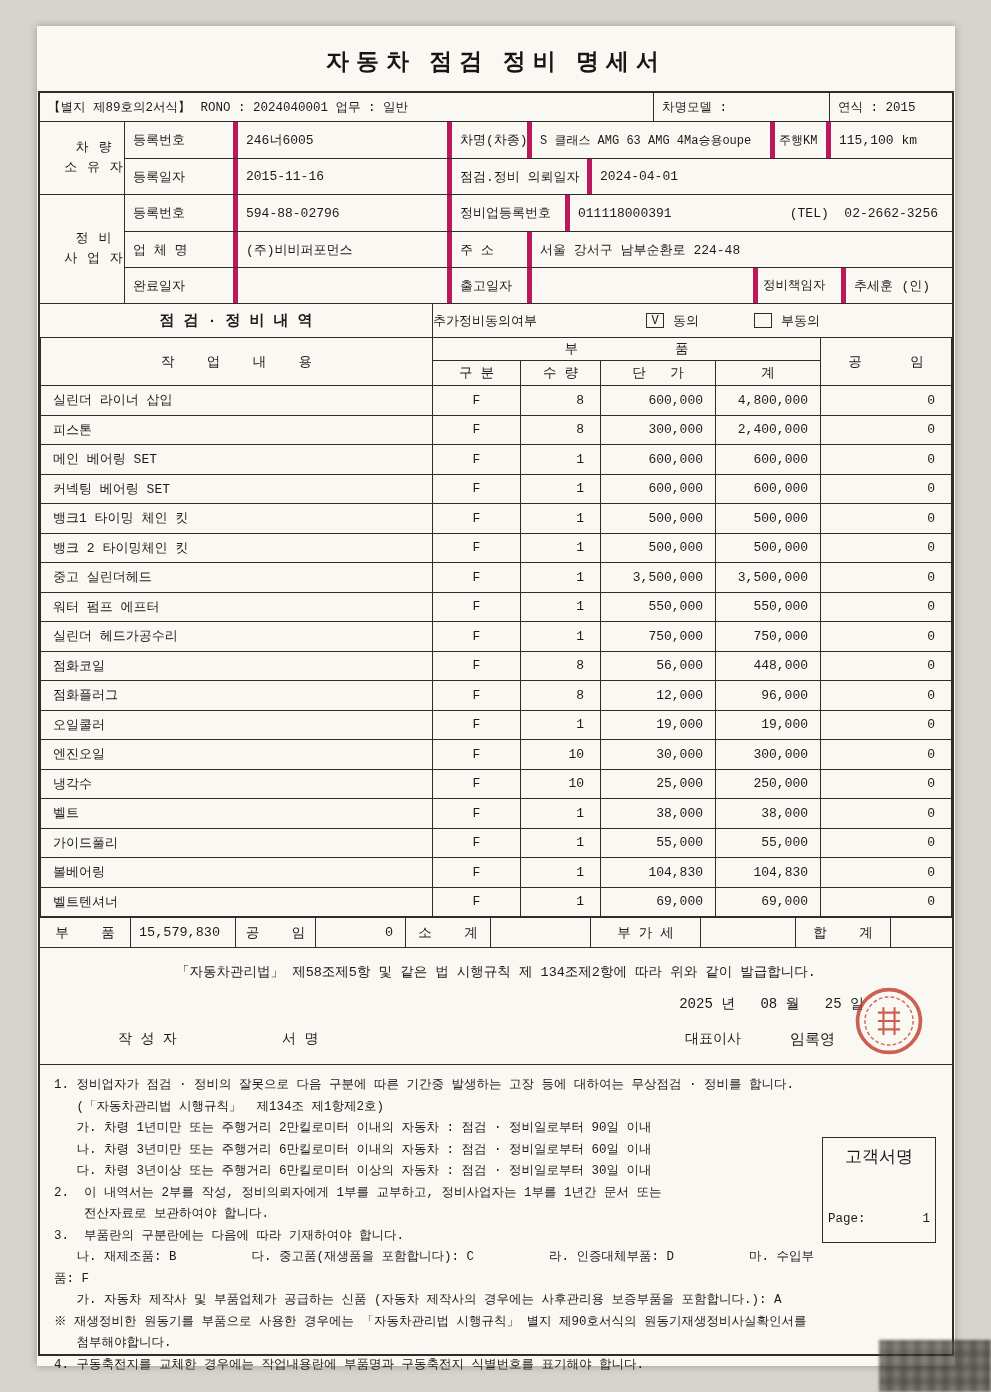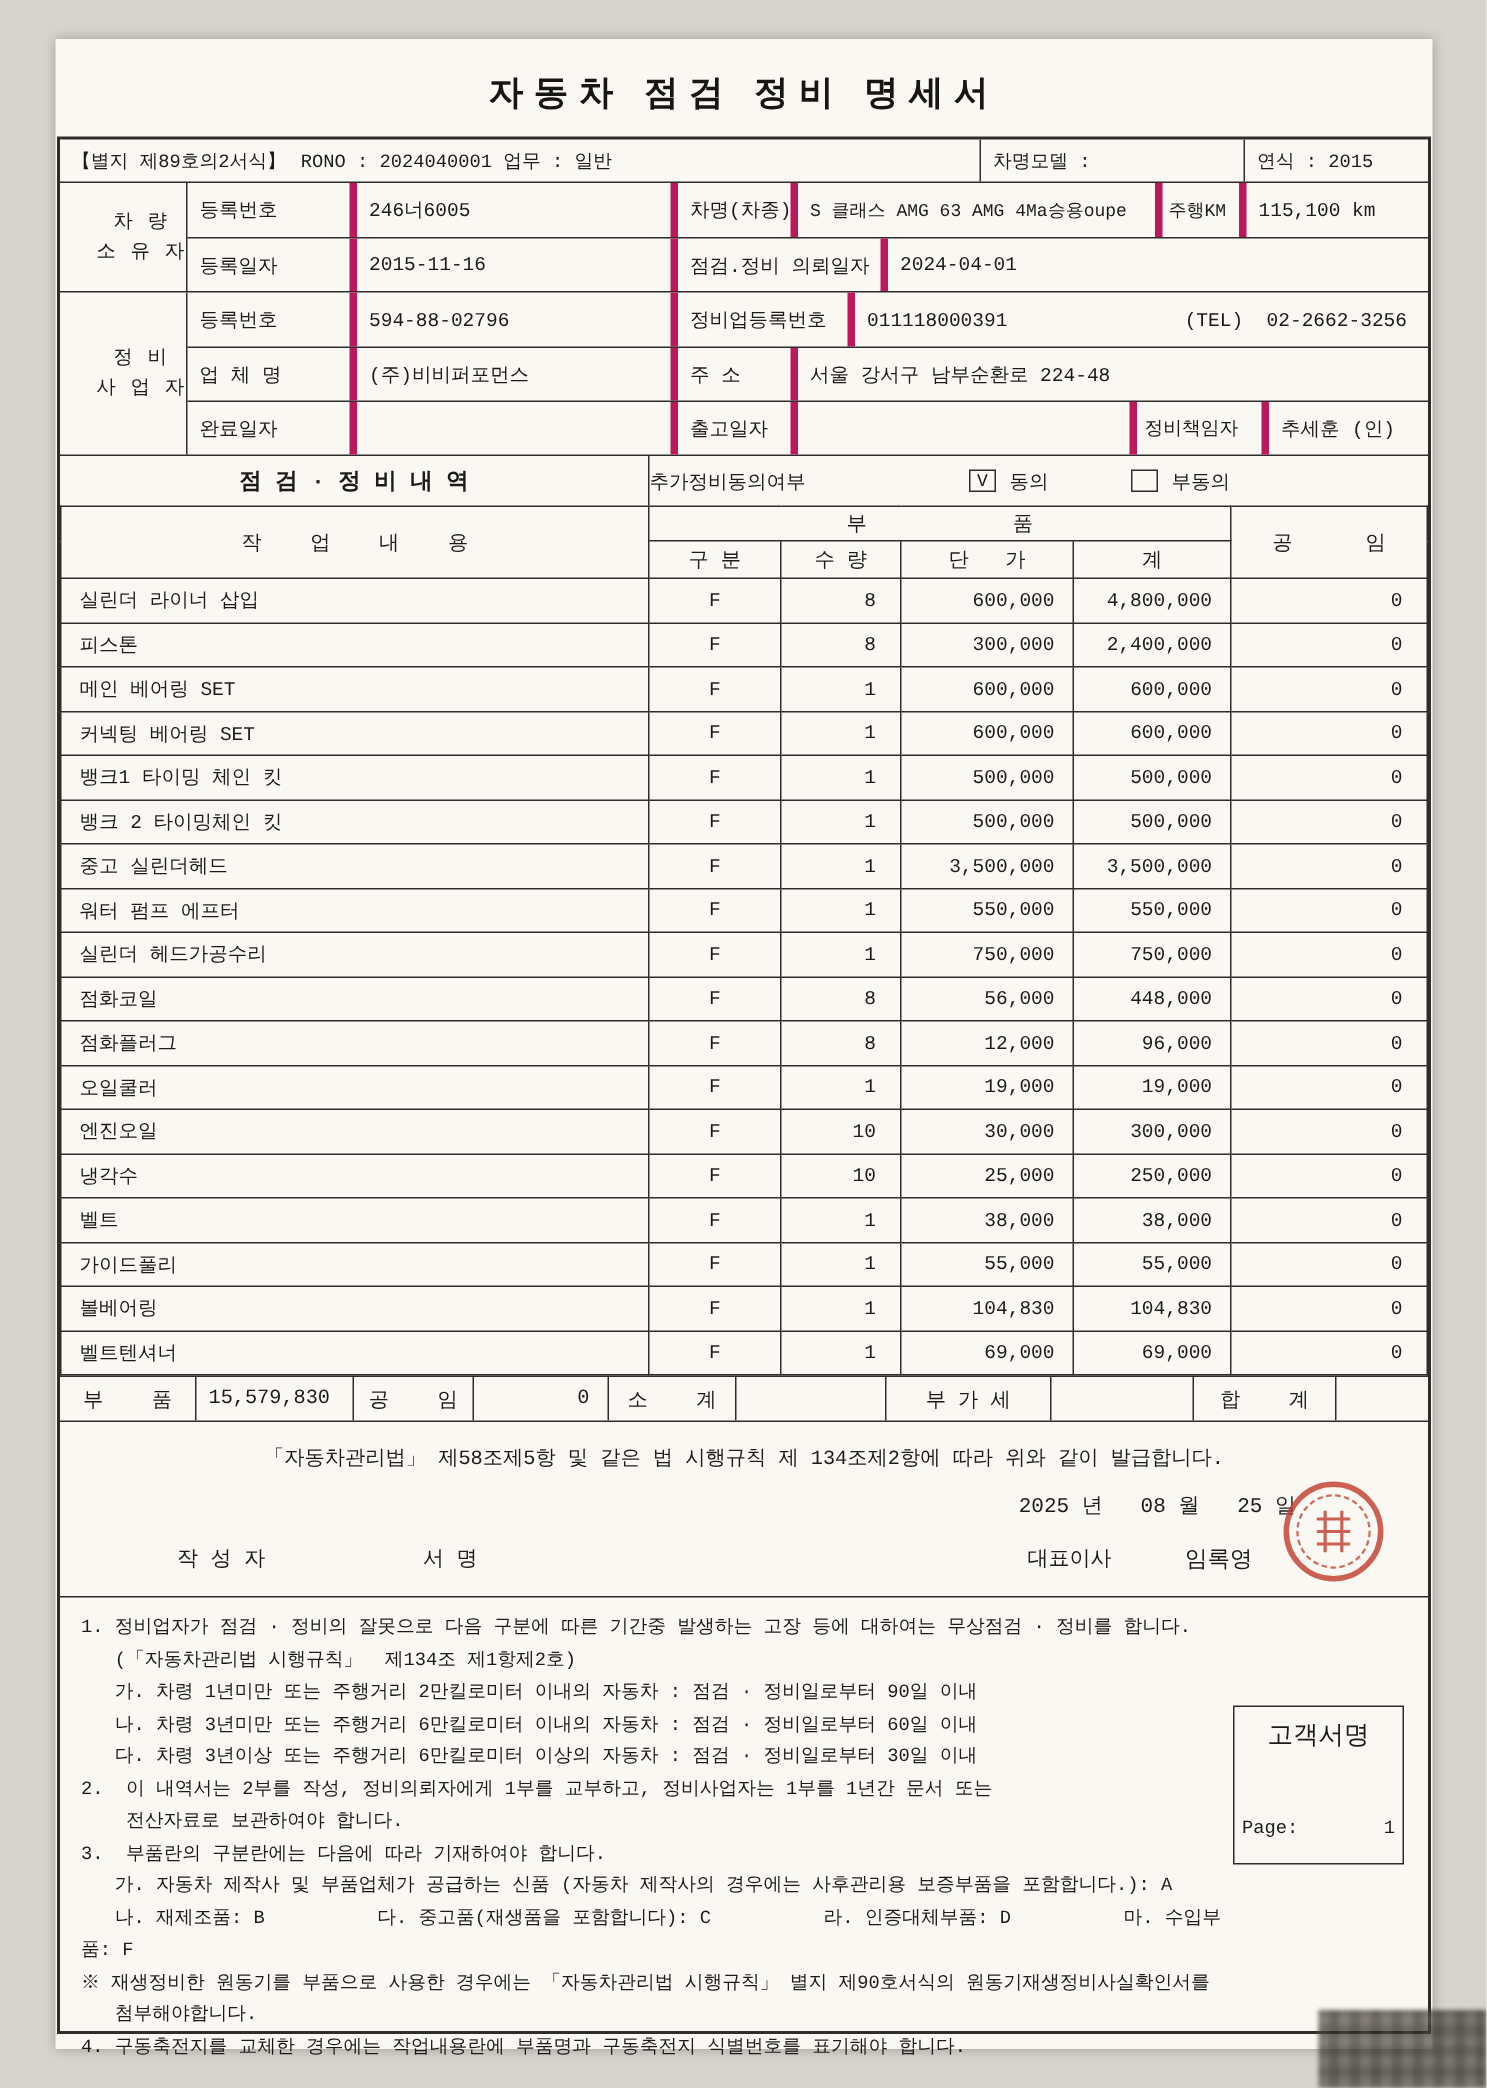--- a/index.html
+++ b/index.html
@@ -412,22 +412,22 @@
     <div class="notes-box">
       <div>
           <div class="note-line">1. 정비업자가 점검 · 정비의 잘못으로 다음 구분에 따른 기간중 발생하는 고장 등에 대하여는 무상점검 · 정비를 합니다.</div>
           <div class="note-line">   (「자동차관리법 시행규칙」  제134조 제1항제2호)</div>
           <div class="note-line">   가. 차령 1년미만 또는 주행거리 2만킬로미터 이내의 자동차 : 점검 · 정비일로부터 90일 이내</div>
           <div class="note-line">   나. 차령 3년미만 또는 주행거리 6만킬로미터 이내의 자동차 : 점검 · 정비일로부터 60일 이내</div>
           <div class="note-line">   다. 차령 3년이상 또는 주행거리 6만킬로미터 이상의 자동차 : 점검 · 정비일로부터 30일 이내</div>
           <div class="note-line">2.  이 내역서는 2부를 작성, 정비의뢰자에게 1부를 교부하고, 정비사업자는 1부를 1년간 문서 또는</div>
           <div class="note-line">    전산자료로 보관하여야 합니다.</div>
           <div class="note-line">3.  부품란의 구분란에는 다음에 따라 기재하여야 합니다.</div>
+          <div class="note-line">   나. 재제조품: B          다. 중고품(재생품을 포함합니다): C          라. 인증대체부품: D          마. 수입부품: F</div>
           <div class="note-line">   가. 자동차 제작사 및 부품업체가 공급하는 신품 (자동차 제작사의 경우에는 사후관리용 보증부품을 포함합니다.): A</div>
-          <div class="note-line">   나. 재제조품: B          다. 중고품(재생품을 포함합니다): C          라. 인증대체부품: D          마. 수입부품: F</div>
           <div class="note-line">※ 재생정비한 원동기를 부품으로 사용한 경우에는 「자동차관리법 시행규칙」 별지 제90호서식의 원동기재생정비사실확인서를</div>
           <div class="note-line">   첨부해야합니다.</div>
           <div class="note-line">4. 구동축전지를 교체한 경우에는 작업내용란에 부품명과 구동축전지 식별번호를 표기해야 합니다.</div>
         </div>
       <div class="sign-box">
         <span>고객서명</span>
       </div>
       <div class="page-line">
         <span>Page:</span>
         <span>1</span>

